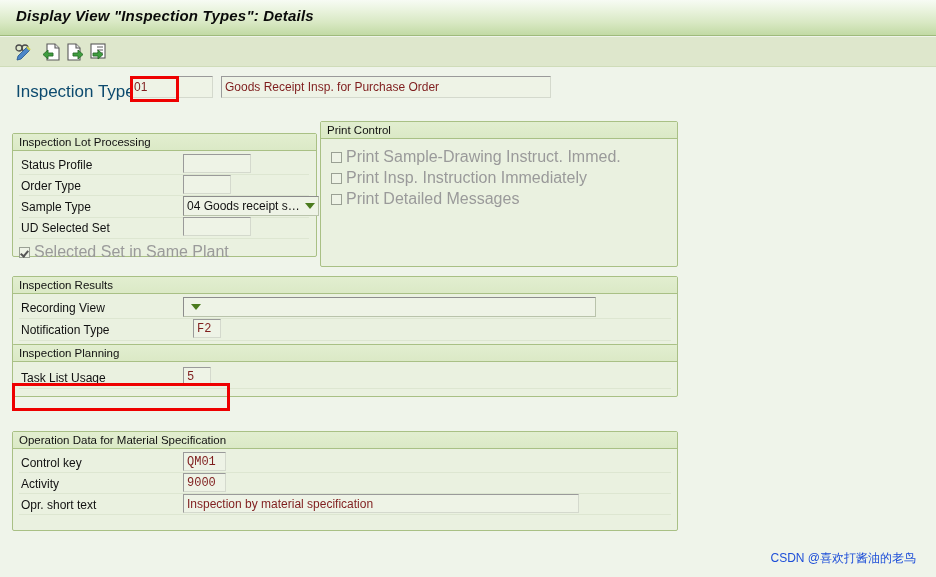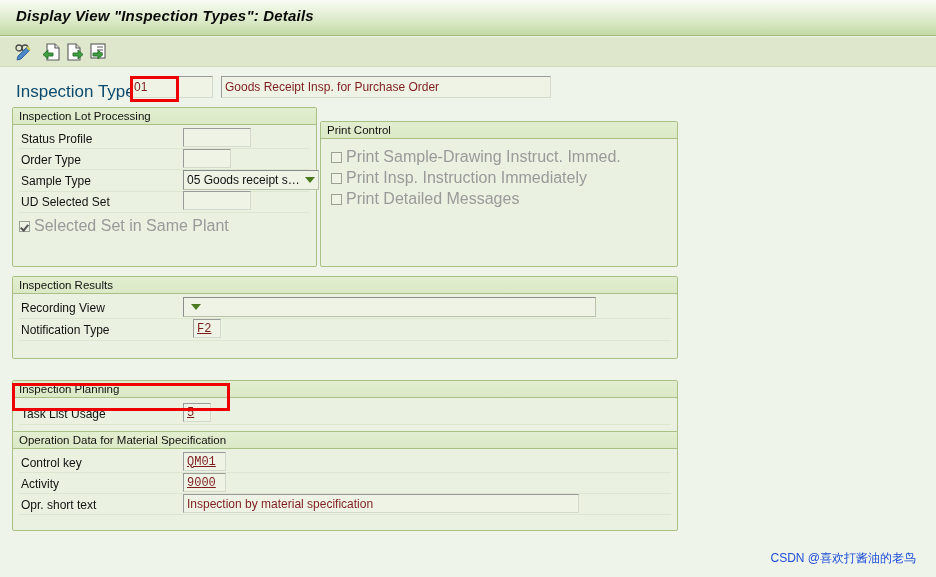--- a/index.html
+++ b/index.html
@@ -87,21 +87,20 @@
     color: #7f1d1d;
     padding: 0 3px;
     display: flex;
     align-items: center;
     white-space: nowrap;
     overflow: hidden;
   }
   .sap-input.mono {
     font-family: "Liberation Mono", monospace;
     font-size: 12px;
-    text-decoration: underline;
   }
 
   
   .sap-select {
     position: absolute;
     box-sizing: border-box;
     background: #eef3e6;
     border-top: 1px solid #8c8c8c;
     border-left: 1px solid #8c8c8c;
     border-right: 1px solid #b9c3ab;
@@ -263,35 +262,35 @@
 <div id="header-row">
   <div class="hdr-label" style="left:16px; top:14px">Inspection Type</div>
 
   <div class="sap-input" style="left:130px; top:8px; width:83px; height:22px">01</div>
 
   <div class="sap-input" style="left:221px; top:8px; width:330px; height:22px">Goods Receipt Insp. for Purchase Order</div>
 
   <div class="redbox" style="left:130px; top:8px; width:49px; height:26px"></div>
 </div>
 
-<div class="group" style="left:12px; top:107px; width:305px; height:160px">
+<div class="group" style="left:12px; top:133px; width:305px; height:124px">
   <div class="group-header">Inspection Lot Processing</div>
   <div class="group-body">
 
     <div class="f-label" style="left:8px; top:6px">Status Profile</div>
     <div class="sap-input" style="left:170px; top:2px; width:68px; height:19px"></div>
     <div class="hairline" style="left:6px; top:22px; width:290px"></div>
 
     <div class="f-label" style="left:8px; top:27px">Order Type</div>
     <div class="sap-input" style="left:170px; top:23px; width:48px; height:19px"></div>
     <div class="hairline" style="left:6px; top:43px; width:290px"></div>
 
     <div class="f-label" style="left:8px; top:48px">Sample Type</div>
     <div class="sap-select" style="left:170px; top:44px; width:136px; height:20px">
-      <span class="sel-text">05 Goods receipt s…</span>
+      <span class="sel-text">04 Goods receipt s…</span>
       <span class="arrow"></span>
     </div>
     <div class="hairline" style="left:6px; top:65px; width:290px"></div>
 
     <div class="f-label" style="left:8px; top:69px">UD Selected Set</div>
     <div class="sap-input" style="left:170px; top:65px; width:68px; height:19px"></div>
     <div class="hairline" style="left:6px; top:86px; width:290px"></div>
 
     <div class="cbrow" style="left:6px; top:91px">
       <span class="cbox checked"></span>
@@ -334,21 +333,21 @@
     <div class="hairline" style="left:6px; top:23px; width:652px"></div>
 
     <div class="f-label" style="left:8px; top:28px">Notification Type</div>
     <div class="sap-input mono" style="left:180px; top:24px; width:28px; height:19px">F2</div>
 
     <div class="hairline" style="left:6px; top:45px; width:652px"></div>
 
   </div>
 </div>
 
-<div class="group" style="left:12px; top:380px; width:666px; height:53px">
+<div class="group" style="left:12px; top:344px; width:666px; height:53px">
   <div class="group-header">Inspection Planning</div>
   <div class="group-body">
 
     <div class="f-label" style="left:8px; top:8px">Task List Usage</div>
     <div class="sap-input mono" style="left:170px; top:4px; width:28px; height:19px">5</div>
     <div class="hairline" style="left:6px; top:25px; width:652px"></div>
 
   </div>
 </div>
 <div class="redbox" style="left:12px; top:383px; width:218px; height:28px"></div>

